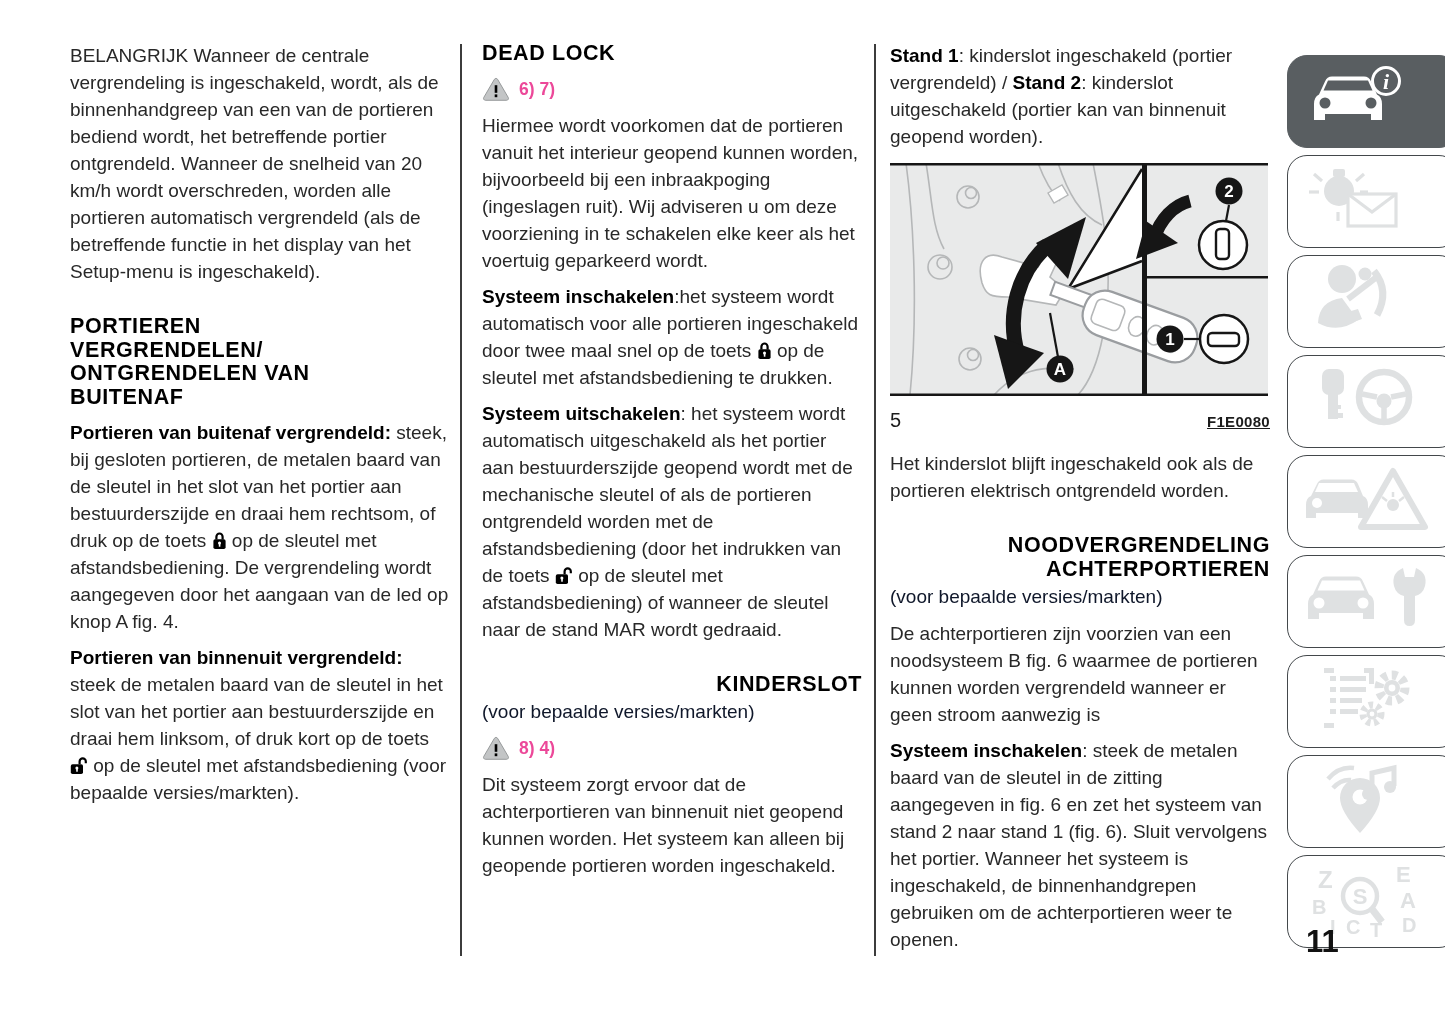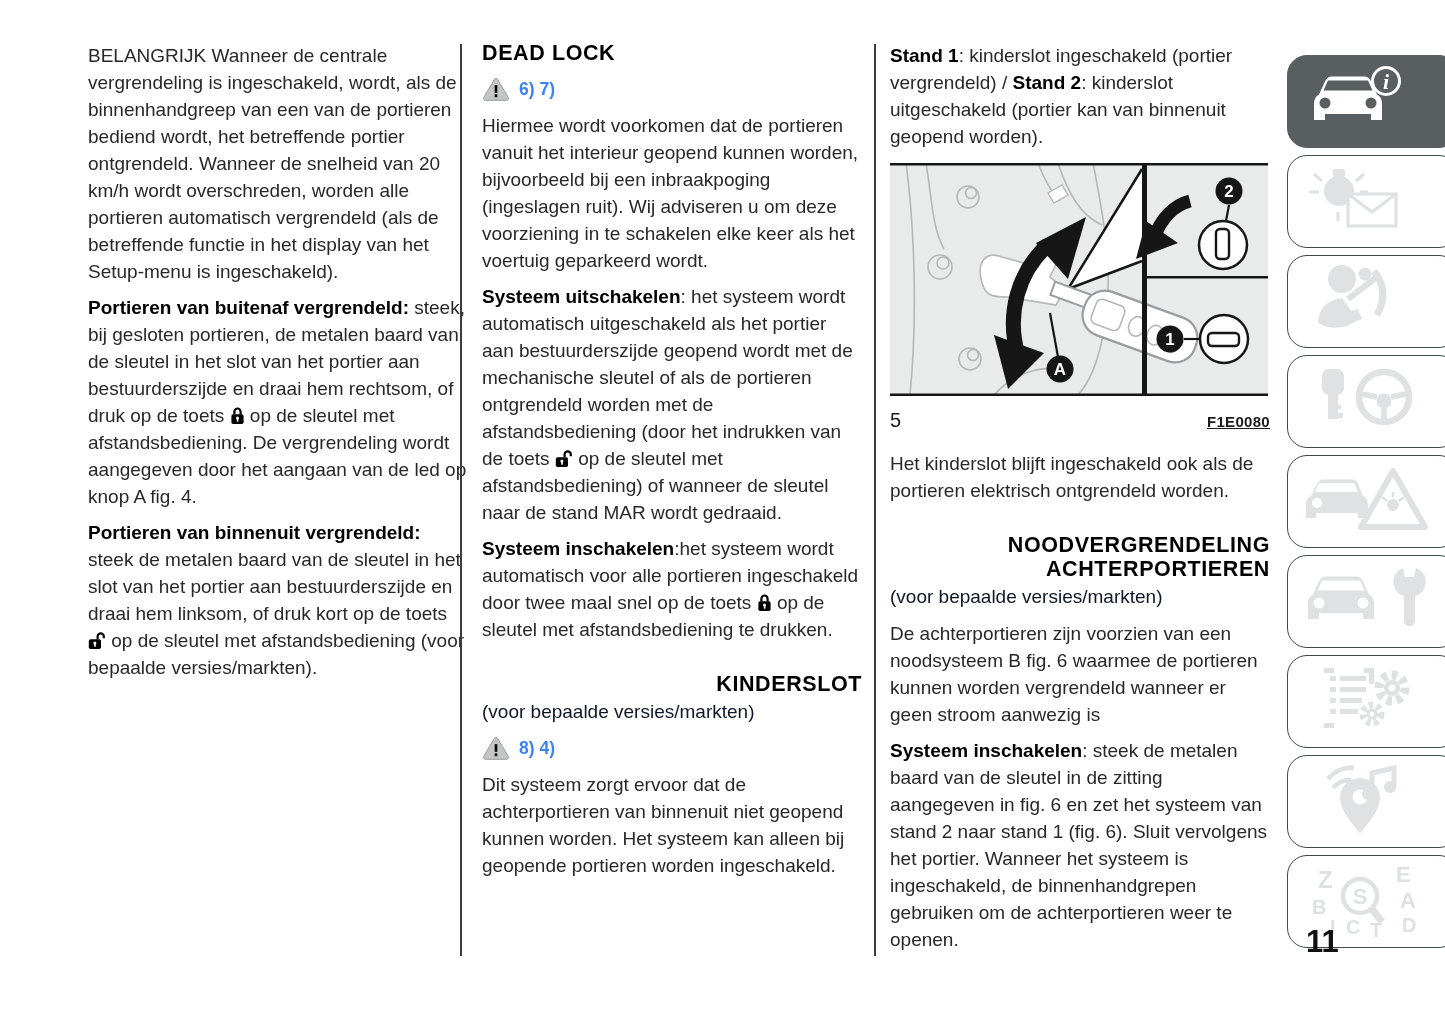--- a/index.html
+++ b/index.html
@@ -14,40 +14,41 @@
   .vrule{position:absolute;top:44px;width:1.5px;height:912px;background:#3c3c3c;}
   p.para{margin:0 0 9px 0;}
   p.para strong{color:#000;}
   h2.section{
     font-size:21.5px;line-height:23.5px;letter-spacing:.6px;
     margin:30px 0 10px 0;color:#000;font-weight:bold;
   }
   h2.section.tight{margin-bottom:2px;text-align:right;}
   .subnote{margin:0 0 10px 0;color:#0f172a;}
   .warning-row{display:flex;align-items:center;gap:9px;margin:3px 0 9px 0;
-    font-weight:bold;color:#3b82f6;font-size:17.5px;}
+    font-weight:bold;color:#ec4899;font-size:17.5px;}
   .warning-row .wicon{display:inline-flex;}
   .inline-icon svg{vertical-align:-3px;}
   
   .figure-wrap{margin:13px 0 15px 0;}
   .fig-caption-row{display:flex;justify-content:space-between;align-items:baseline;margin-top:4px;}
   .fig-num{font-size:20px;color:#1c1c1c;}
   .fig-code{font-size:15px;font-weight:bold;color:#1c1c1c;letter-spacing:.3px;text-decoration:underline;}
   
   .tab{position:absolute;left:1287px;width:172px;height:93px;
     background:#ffffff;border:1.6px solid #43484b;border-radius:20px;
     display:flex;align-items:center;box-sizing:border-box;padding-left:10px;}
   .tab.active{background:#595e61;border-color:#595e61;}
   .page-number{position:absolute;left:1306px;top:928px;font-size:31px;font-weight:bold;color:#111;}
 </style>
 </head>
 <body>
 
-<div class="col" id="col1" style="left:88px;">
+<div class="col" id="col1" style="left:70px;">
     <p class="para">BELANGRIJK Wanneer de centrale vergrendeling is ingeschakeld, wordt, als de binnenhandgreep van een van de portieren bediend wordt, het betreffende portier ontgrendeld. Wanneer de snelheid van 20 km/h wordt overschreden, worden alle portieren automatisch vergrendeld (als de betreffende functie in het display van het Setup-menu is ingeschakeld).</p>
+    <h2 class="section">PORTIEREN<br>VERGRENDELEN/<br>ONTGRENDELEN VAN<br>BUITENAF</h2>
     <p class="para"><strong>Portieren van buitenaf vergrendeld:</strong> steek, bij gesloten portieren, de metalen baard van de sleutel in het slot van het portier aan bestuurderszijde en draai hem rechtsom, of druk op de toets <span class="inline-icon"><svg width="15" height="19" viewBox="0 0 15 19">
           <path d="M4.4 8.4 V5.7 a3.1 3.2 0 0 1 6.2 0 V8.4" fill="none" stroke="#000" stroke-width="2.2"></path>
           <rect x="1.4" y="8.2" width="12.2" height="9.8" rx="1.8" fill="#000"></rect>
           <circle cx="7.5" cy="12" r="1.5" fill="#fff"></circle>
           <rect x="6.8" y="12.3" width="1.6" height="3.4" fill="#fff"></rect>
         </svg></span> op de sleutel met afstandsbediening. De vergrendeling wordt aangegeven door het aangaan van de led op knop A fig. 4.</p>
     <p class="para"><strong>Portieren van binnenuit vergrendeld:</strong> steek de metalen baard van de sleutel in het slot van het portier aan bestuurderszijde en draai hem linksom, of druk kort op de toets <span class="inline-icon"><svg width="18" height="19" viewBox="0 0 18 19">
           <path d="M9.6 8.2 V5.4 a3.1 3 0 0 1 6.2 0 V7.2" fill="none" stroke="#000" stroke-width="2.2"></path>
           <rect x="0.8" y="8.2" width="12.2" height="9.8" rx="1.8" fill="#000"></rect>
           <circle cx="6.9" cy="12" r="1.5" fill="#fff"></circle>
@@ -61,32 +62,32 @@
       <span class="wicon">
         <svg width="28" height="25" viewBox="0 0 28 25">
           <path d="M12.4 2.3 a1.9 1.9 0 0 1 3.2 0 L26.2 20.4 a1.9 1.9 0 0 1 -1.6 2.9 H3.4 a1.9 1.9 0 0 1 -1.6 -2.9 Z" fill="#c3c5c6" stroke="#8f9293" stroke-width="0.9"></path>
           <rect x="12.7" y="8.2" width="2.6" height="7.6" fill="#000"></rect>
           <rect x="12.7" y="17.4" width="2.6" height="2.8" fill="#000"></rect>
         </svg>
       </span>
       <b>6) 7)</b>
     </div>
     <p class="para">Hiermee wordt voorkomen dat de portieren vanuit het interieur geopend kunnen worden, bijvoorbeeld bij een inbraakpoging (ingeslagen ruit). Wij adviseren u om deze voorziening in te schakelen elke keer als het voertuig geparkeerd wordt.</p>
+    <p class="para"><strong>Systeem inschakelen</strong>:het systeem wordt automatisch voor alle portieren ingeschakeld door twee maal snel op de toets <span class="inline-icon"><svg width="15" height="19" viewBox="0 0 15 19">
+          <path d="M4.4 8.4 V5.7 a3.1 3.2 0 0 1 6.2 0 V8.4" fill="none" stroke="#000" stroke-width="2.2"></path>
+          <rect x="1.4" y="8.2" width="12.2" height="9.8" rx="1.8" fill="#000"></rect>
+          <circle cx="7.5" cy="12" r="1.5" fill="#fff"></circle>
+          <rect x="6.8" y="12.3" width="1.6" height="3.4" fill="#fff"></rect>
+        </svg></span> op de sleutel met afstandsbediening te drukken.</p>
     <p class="para"><strong>Systeem uitschakelen</strong>: het systeem wordt automatisch uitgeschakeld als het portier aan bestuurderszijde geopend wordt met de mechanische sleutel of als de portieren ontgrendeld worden met de afstandsbediening (door het indrukken van de toets <span class="inline-icon"><svg width="18" height="19" viewBox="0 0 18 19">
           <path d="M9.6 8.2 V5.4 a3.1 3 0 0 1 6.2 0 V7.2" fill="none" stroke="#000" stroke-width="2.2"></path>
           <rect x="0.8" y="8.2" width="12.2" height="9.8" rx="1.8" fill="#000"></rect>
           <circle cx="6.9" cy="12" r="1.5" fill="#fff"></circle>
           <rect x="6.2" y="12.3" width="1.6" height="3.4" fill="#fff"></rect>
         </svg></span> op de sleutel met afstandsbediening) of wanneer de sleutel naar de stand MAR wordt gedraaid.</p>
-    <p class="para"><strong>Systeem inschakelen</strong>:het systeem wordt automatisch voor alle portieren ingeschakeld door twee maal snel op de toets <span class="inline-icon"><svg width="15" height="19" viewBox="0 0 15 19">
-          <path d="M4.4 8.4 V5.7 a3.1 3.2 0 0 1 6.2 0 V8.4" fill="none" stroke="#000" stroke-width="2.2"></path>
-          <rect x="1.4" y="8.2" width="12.2" height="9.8" rx="1.8" fill="#000"></rect>
-          <circle cx="7.5" cy="12" r="1.5" fill="#fff"></circle>
-          <rect x="6.8" y="12.3" width="1.6" height="3.4" fill="#fff"></rect>
-        </svg></span> op de sleutel met afstandsbediening te drukken.</p>
     <h2 class="section tight">KINDERSLOT</h2>
     <div class="subnote">(voor bepaalde versies/markten)</div>
     <div class="warning-row">
       <span class="wicon">
         <svg width="28" height="25" viewBox="0 0 28 25">
           <path d="M12.4 2.3 a1.9 1.9 0 0 1 3.2 0 L26.2 20.4 a1.9 1.9 0 0 1 -1.6 2.9 H3.4 a1.9 1.9 0 0 1 -1.6 -2.9 Z" fill="#c3c5c6" stroke="#8f9293" stroke-width="0.9"></path>
           <rect x="12.7" y="8.2" width="2.6" height="7.6" fill="#000"></rect>
           <rect x="12.7" y="17.4" width="2.6" height="2.8" fill="#000"></rect>
         </svg>
       </span>

